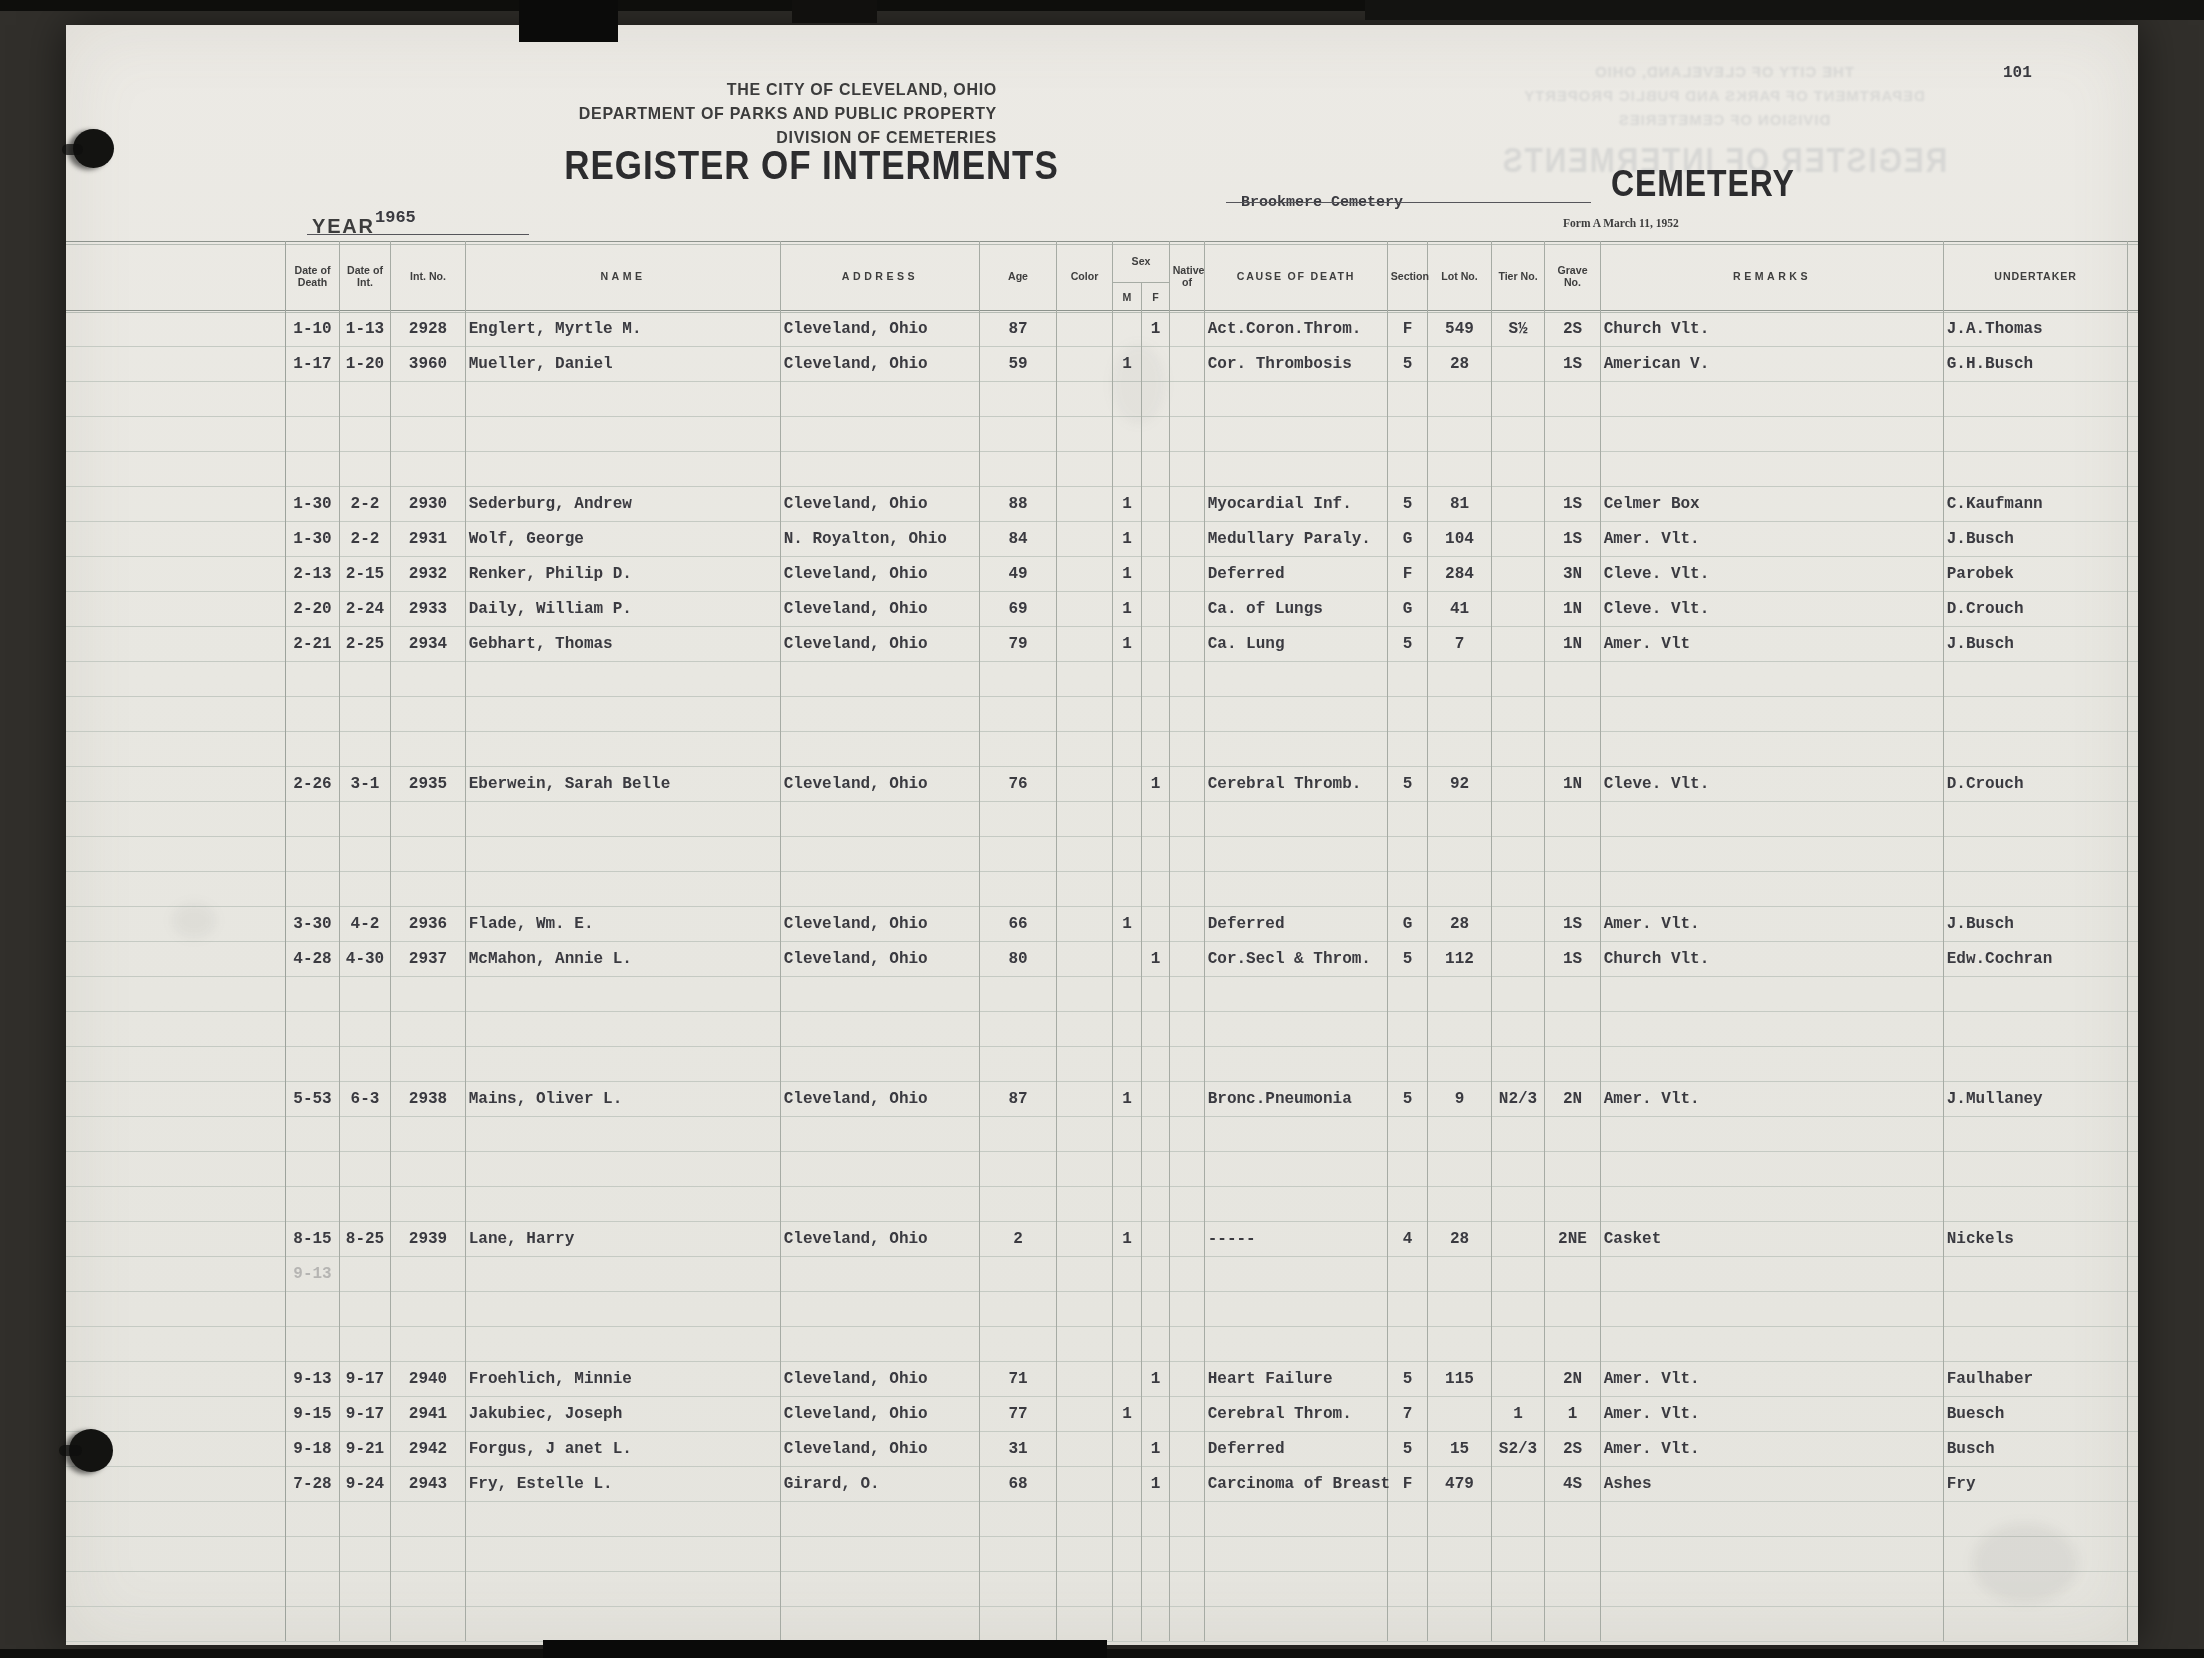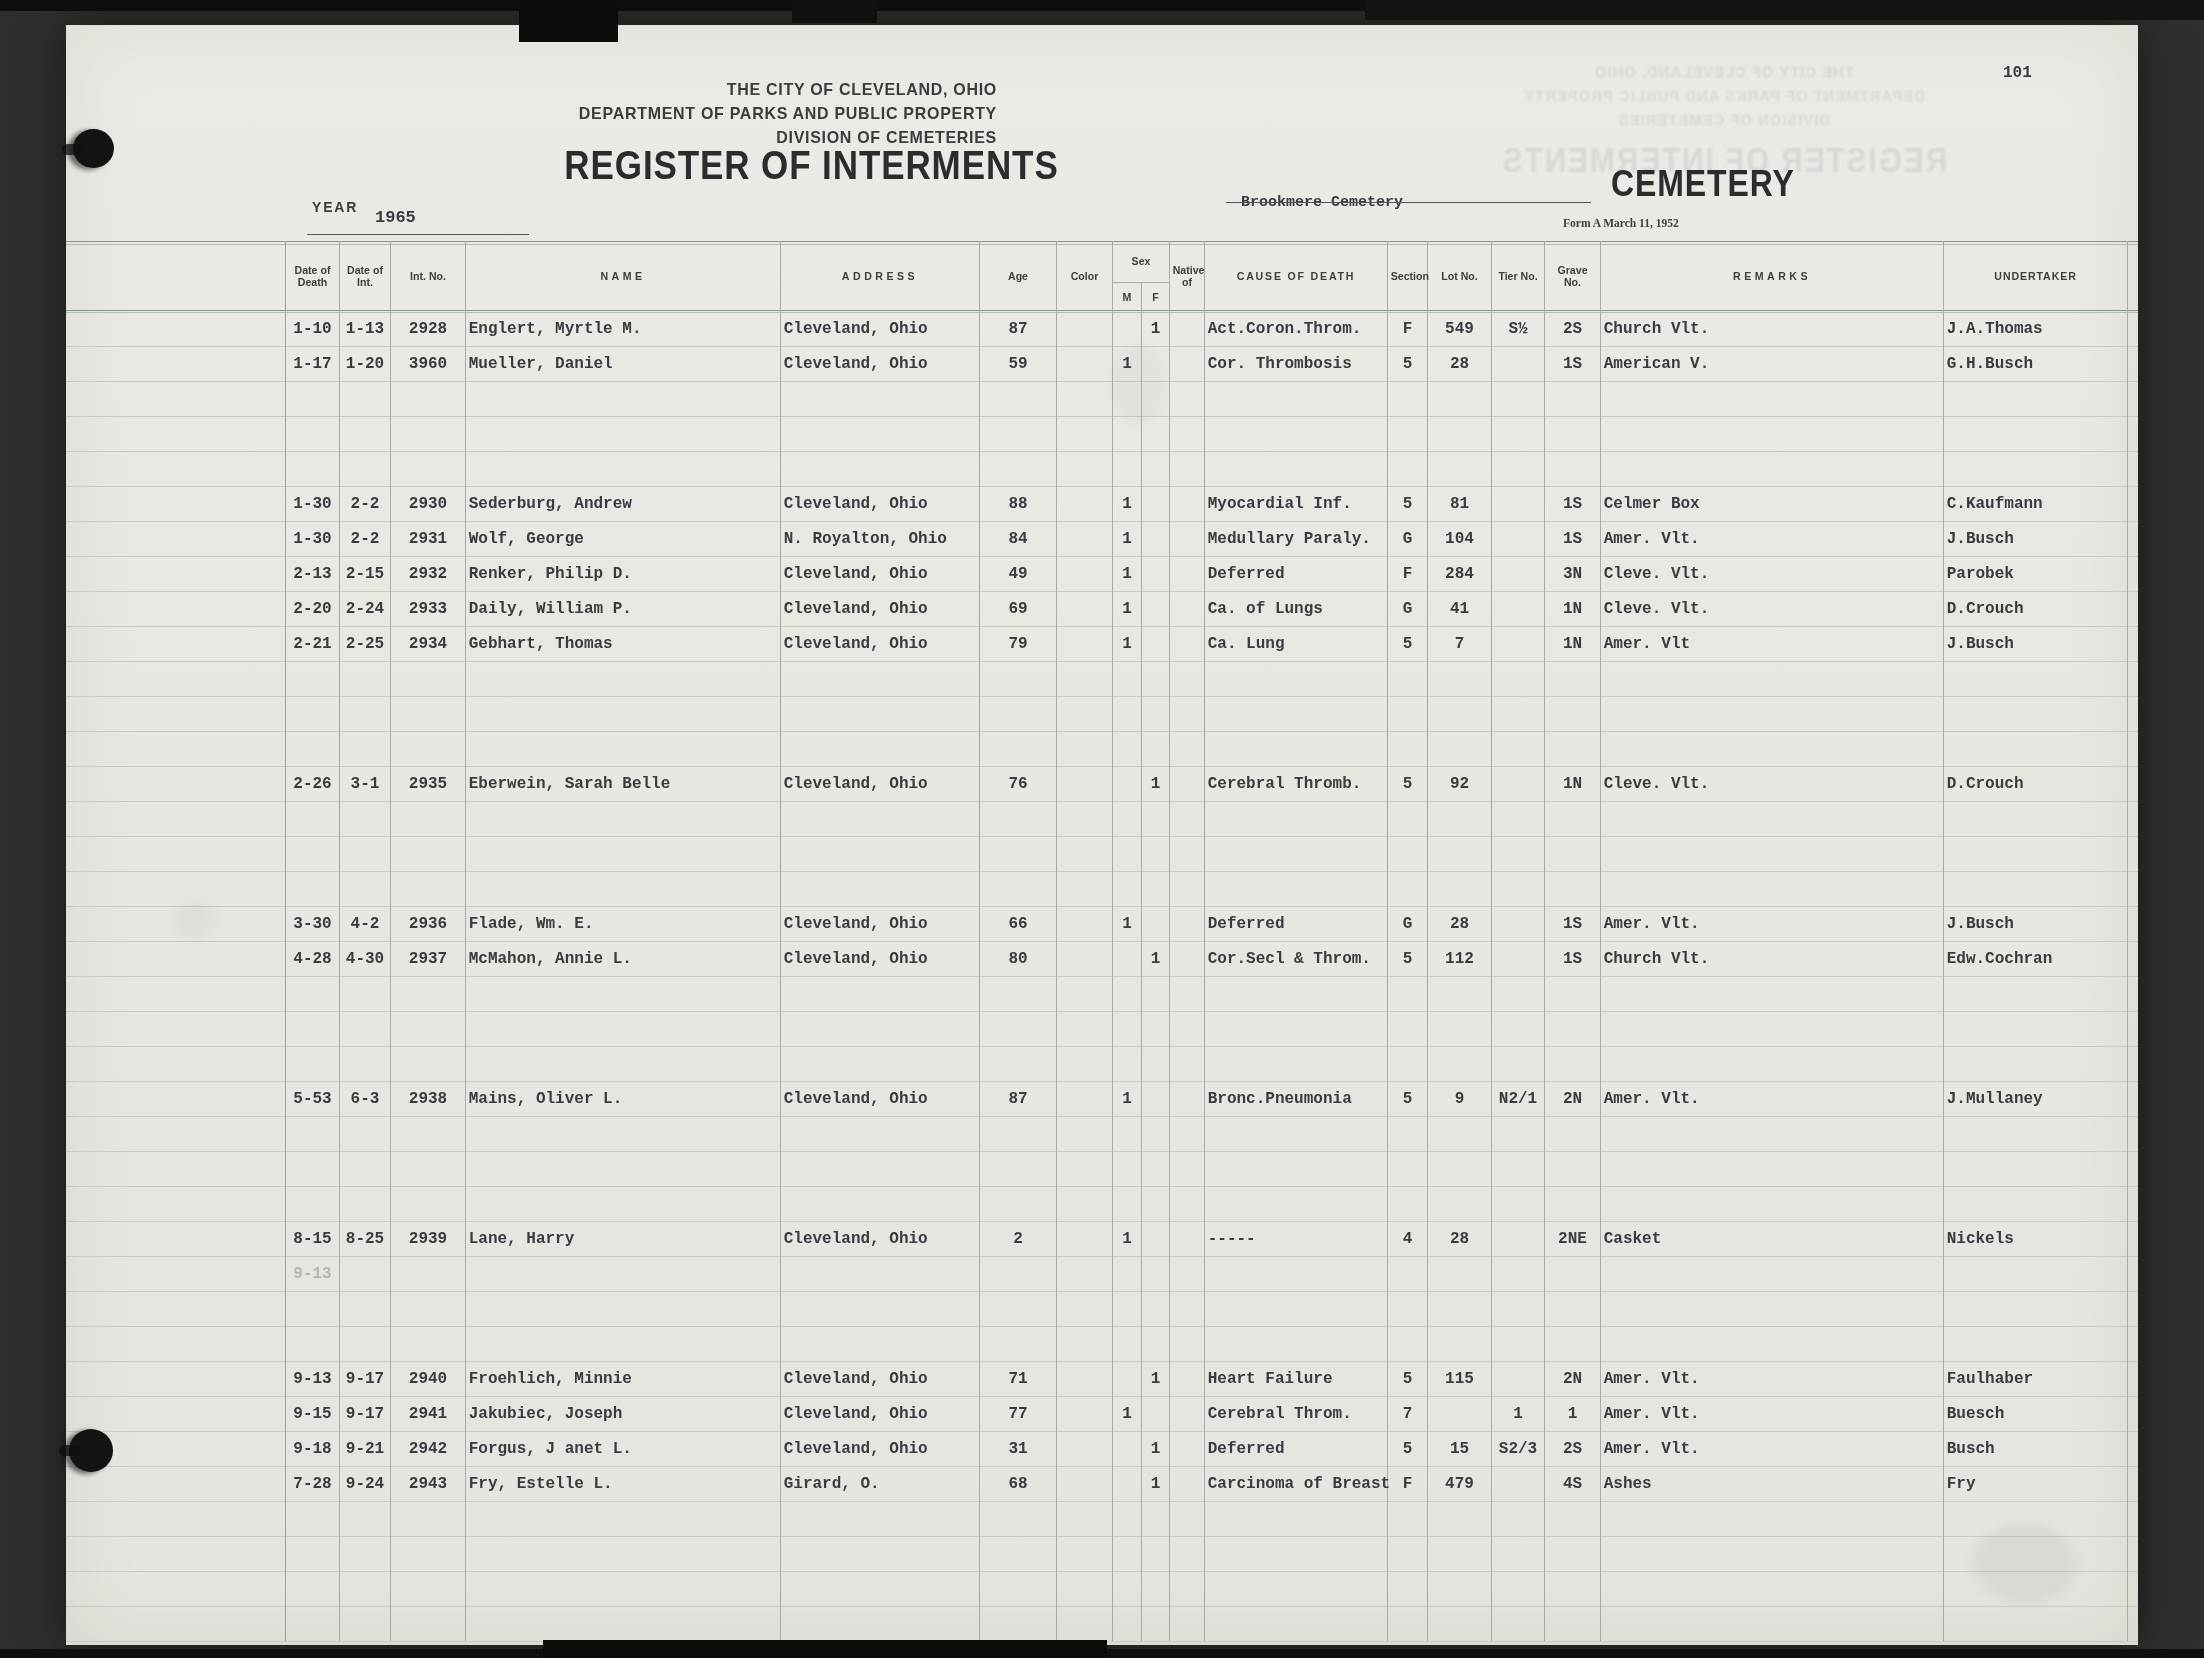--- a/index.html
+++ b/index.html
@@ -24,21 +24,21 @@
   .sm3{left:1906px;top:1498px;width:106px;height:80px;background:rgba(90,88,80,.07);}
   
   .bleed{position:absolute;left:1268px;top:35px;width:780px;text-align:center;transform:scaleX(-1);opacity:.12;filter:blur(1.1px);color:#4a5668;z-index:3;}
   .bleed .bl-line{font-size:15px;letter-spacing:0.9px;line-height:24px;font-weight:bold;}
   .bleed .bl-title{font-size:30px;font-weight:bold;letter-spacing:1.8px;margin-top:12.4px;transform:scaleY(1.15);}
   
   .org-block{position:absolute;left:222px;top:53px;width:709px;text-align:right;color:#3c3c3c;z-index:4;}
   .org-line{font-size:16px;letter-spacing:0.7px;line-height:24px;font-weight:bold;transform:scaleY(1.05);}
   .main-title{position:absolute;left:497px;top:120px;width:497px;text-align:center;font-size:35px;font-weight:bold;letter-spacing:0.9px;color:#2c2c2e;transform:scaleY(1.18);z-index:4;white-space:nowrap;}
   .page-number{position:absolute;left:1937px;top:39px;font-family:"Liberation Mono",monospace;font-size:16px;font-weight:bold;color:#3a3a40;z-index:4;}
-  .year-label{position:absolute;left:246px;top:174px;font-size:14px;font-weight:bold;letter-spacing:1.8px;color:#3c3c3c;z-index:4;}
+  .year-label{position:absolute;left:246px;top:190px;font-size:20px;font-weight:bold;letter-spacing:1.8px;color:#3c3c3c;z-index:4;}
   .year-value{position:absolute;left:309px;top:183px;font-family:"Liberation Mono",monospace;font-size:17px;font-weight:bold;color:#3a3a40;z-index:4;}
   .year-rule{position:absolute;left:241px;top:209px;width:222px;border-bottom:1.3px solid #55555a;z-index:4;}
   .cemetery-name{position:absolute;left:1175px;top:153px;font-family:"Liberation Mono",monospace;font-size:15px;font-weight:bold;color:#3a3a40;z-index:4;margin-top:16px;}
   .cemetery-rule{position:absolute;left:1160px;top:177px;width:365px;border-bottom:1.3px solid #55555a;z-index:4;}
   .cemetery-label{position:absolute;left:1545px;top:140px;font-size:32px;font-weight:bold;letter-spacing:0.9px;color:#2c2c2e;transform:scaleY(1.15);z-index:4;}
   .form-note{position:absolute;left:1497px;top:192px;font-family:"Liberation Serif",serif;font-size:11.5px;font-weight:bold;color:#3e3e3e;z-index:4;}
   
   .rule-h{position:absolute;left:0;width:2072px;border-top:1.2px solid #8d938d;z-index:3;}
   .ledger-lines{position:absolute;left:0;top:287px;width:2072px;height:1331px;z-index:2;
     background:repeating-linear-gradient(to bottom,transparent 0px,transparent 34px,#c5cac3 34px,#c5cac3 35px);}
@@ -574,21 +574,21 @@
           <td class="col-name">Mains, Oliver L.</td>
           <td class="col-address">Cleveland, Ohio</td>
           <td class="col-age">87</td>
           <td class="col-color"></td>
           <td class="col-m">1</td>
           <td class="col-f"></td>
           <td class="col-native"></td>
           <td class="col-cause">Bronc.Pneumonia</td>
           <td class="col-section">5</td>
           <td class="col-lot">9</td>
-          <td class="col-tier">N2/1</td>
+          <td class="col-tier">N2/3</td>
           <td class="col-grave">2N</td>
           <td class="col-remarks">Amer. Vlt.</td>
           <td class="col-undertaker">J.Mullaney</td>
         </tr>
         <tr>
           <td class="col-death"></td>
           <td class="col-int"></td>
           <td class="col-no"></td>
           <td class="col-name"></td>
           <td class="col-address"></td>

